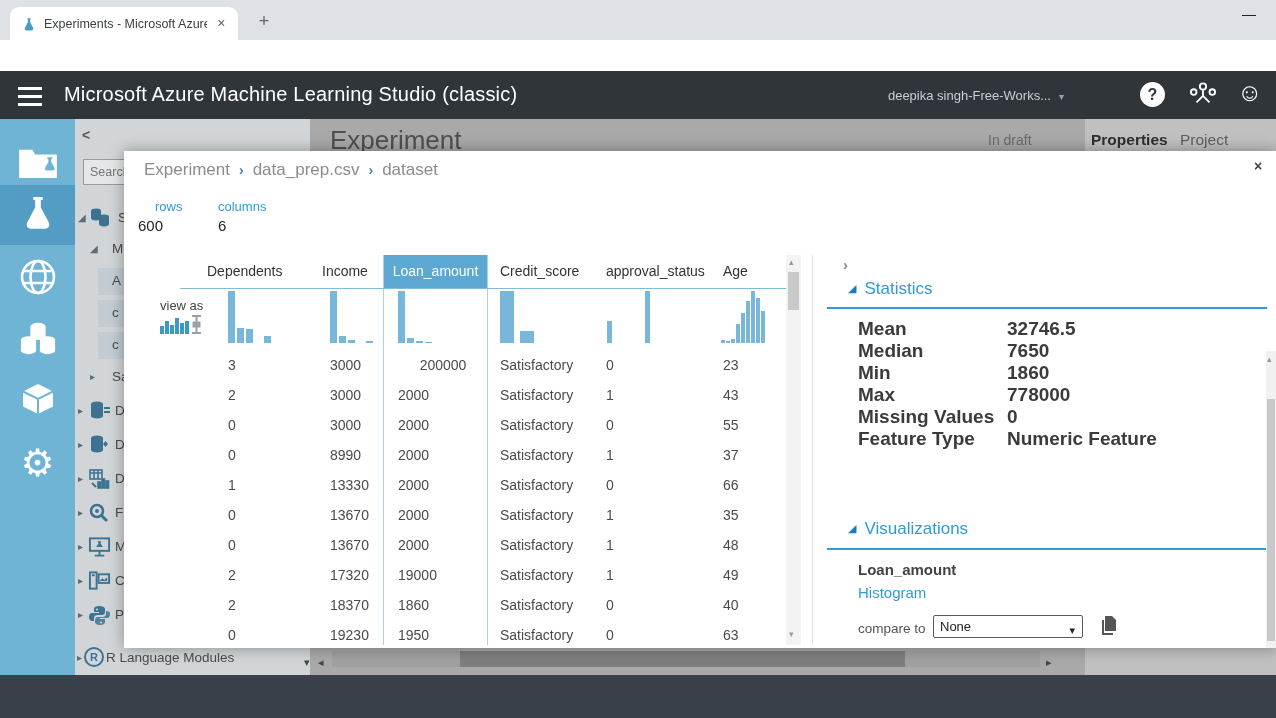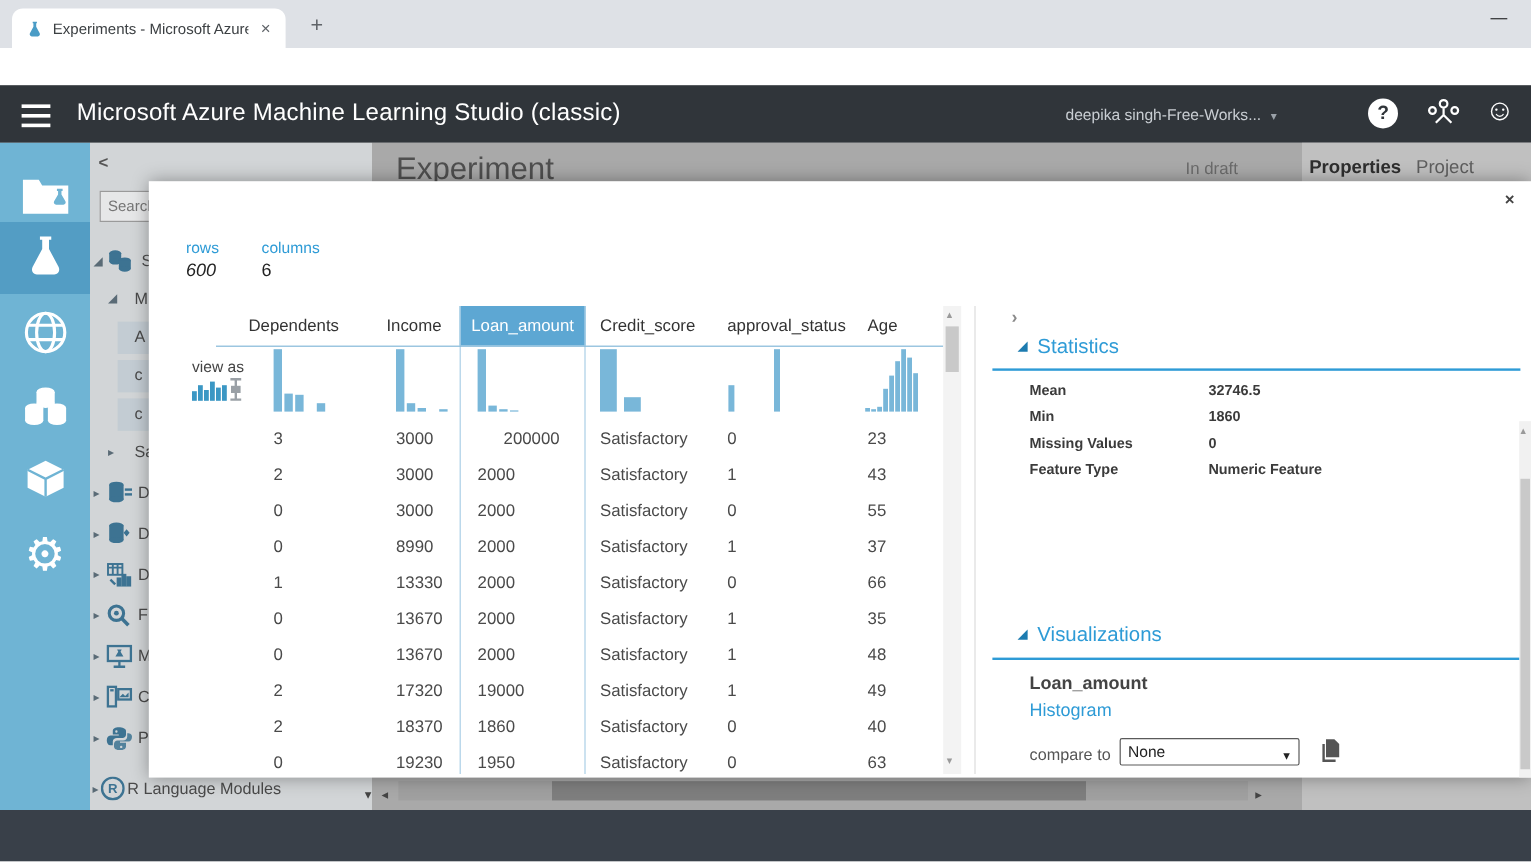--- a/index.html
+++ b/index.html
@@ -68,21 +68,21 @@
   
   #bottombar { left:0; top:675px; width:1276px; height:43px; background:#394049; }
 
   
   #modal { left:124px; top:151px; width:1152px; height:497px; background:#fff; box-shadow:0 0 14px rgba(0,0,0,.35); overflow:hidden; }
   #breadcrumb { left:20px; top:9px; font-size:17px; color:#8c8c8c; }
   #breadcrumb .sep { color:#4f7f9e; font-weight:bold; font-size:14px; margin:0 9px; }
   #modal-close { left:1130px; top:7px; color:#444; font-size:14px; font-weight:bold; }
   .dim-label { font-size:13px; color:#2e9bd6; }
   .dim-value { font-size:15px; color:#222; }
-  #rows-label { left:31px; top:48px; } #rows-value { left:31px; top:66px;font-style:italic; }
+  #rows-label { left:31px; top:48px; } #rows-value { left:14px; top:66px; }
   #cols-label { left:94px; top:48px; } #cols-value { left:94px; top:66px; }
   #view-as { left:36px; top:147px; font-size:13px; color:#444; }
   #viewas-hist { left:36px; top:166px; display:flex; align-items:flex-end; height:17px; }
   #viewas-hist i { display:block; width:4px; background:#3b97c4; margin-right:1px; }
   #viewas-box { left:66px; top:163px; }
 
   
   .thead { position:absolute; top:104px; height:33px; line-height:33px; font-size:14px; color:#333; }
   .thead.sel { background:#5da7d3; color:#fff; text-align:center; }
   #header-underline { left:56px; top:137px; width:606px; height:1px; background:#84b9d9; }
@@ -98,21 +98,21 @@
   #tv-thumb { left:664px; top:121px; width:11px; height:38px; background:#c9c9c9; }
   #panel-divider { left:688px; top:104px; width:1px; height:390px; background:#dcdcdc; }
 
   
   #panel-collapse { left:719px; top:105px; color:#8a8a8a; font-size:15px; font-weight:bold; }
   .section-head { font-size:17px; color:#2e9bd6; }
   .section-tri { color:#1c7bb0; font-size:11px; margin-right:8px; vertical-align:2px; }
   #stats-head { left:724px; top:128px; }
   #stats-underline { left:703px; top:156px; width:440px; height:2px; background:#2e9bd6; }
   #stats-list { left:734px; top:167px; width:400px; }
-  .stat-row { height:22px; font-size:12px; font-weight:600; color:#3b3b3b; position:relative; }
+  .stat-row { height:22px; font-size:19px; font-weight:600; color:#3b3b3b; position:relative; }
   .stat-val { position:absolute; left:149px; top:0; }
   #viz-head { left:724px; top:368px; }
   #viz-underline { left:703px; top:397px; width:440px; height:2px; background:#2e9bd6; }
   #viz-feature { left:734px; top:410px; font-size:15px; font-weight:bold; color:#444; }
   #viz-type { left:734px; top:433px; font-size:15px; color:#2e9bd6; }
   #compare-label { left:734px; top:470px; font-size:13.5px; color:#555; }
   #compare-select { left:809px; top:464px; width:150px; height:23px; background:#fff; border:1px solid #5a5a5a; border-radius:2px; font-size:13px; color:#222; line-height:21px; padding:0 6px; }
   #compare-caret { position:absolute; right:7px; top:4px; font-size:11px; color:#222; }
   #copy-btn { left:976px; top:464px; }
   
@@ -352,20 +352,23 @@
   <div class="abs" id="hsb-thumb"></div>
   <span class="abs hsb-arrow" style="left:736px;">▸</span>
 </div>
 
 <div class="abs" id="bottombar">
 
   <div id="toolbar-items"></div>
 </div>
 
 <div class="abs" id="modal">
+  <div class="abs" id="breadcrumb">
+    <span>Experiment</span><span class="sep">›</span><span>data_prep.csv</span><span class="sep">›</span><span>dataset</span>
+  </div>
   <div class="abs" id="modal-close">×</div>
 
   <div class="abs dim-label" id="rows-label">rows</div>
   <div class="abs dim-value" id="rows-value">600</div>
   <div class="abs dim-label" id="cols-label">columns</div>
   <div class="abs dim-value" id="cols-value">6</div>
 
   <div class="abs" id="view-as">view as</div>
   <div class="abs" id="viewas-hist">
     <i style="height:8px"></i>
@@ -513,21 +516,23 @@
   <span class="abs sb-arr" id="tv-down">▾</span>
   <div class="abs" id="panel-divider"></div>
 
   <div class="abs" id="panel-collapse">›</div>
   <div class="abs section-head" id="stats-head">
     <span class="section-tri">◢</span><span>Statistics</span>
   </div>
   <div class="abs" id="stats-underline"></div>
   <div class="abs" id="stats-list">
       <div class="stat-row"><span>Mean</span><span class="stat-val">32746.5</span></div>
+      <div class="stat-row"><span>Median</span><span class="stat-val">7650</span></div>
       <div class="stat-row"><span>Min</span><span class="stat-val">1860</span></div>
+      <div class="stat-row"><span>Max</span><span class="stat-val">778000</span></div>
       <div class="stat-row"><span>Missing Values</span><span class="stat-val">0</span></div>
       <div class="stat-row"><span>Feature Type</span><span class="stat-val">Numeric Feature</span></div>
     </div>
 
   <div class="abs section-head" id="viz-head">
     <span class="section-tri">◢</span><span>Visualizations</span>
   </div>
   <div class="abs" id="viz-underline"></div>
   <div class="abs" id="viz-feature">Loan_amount</div>
   <div class="abs" id="viz-type">Histogram</div>

